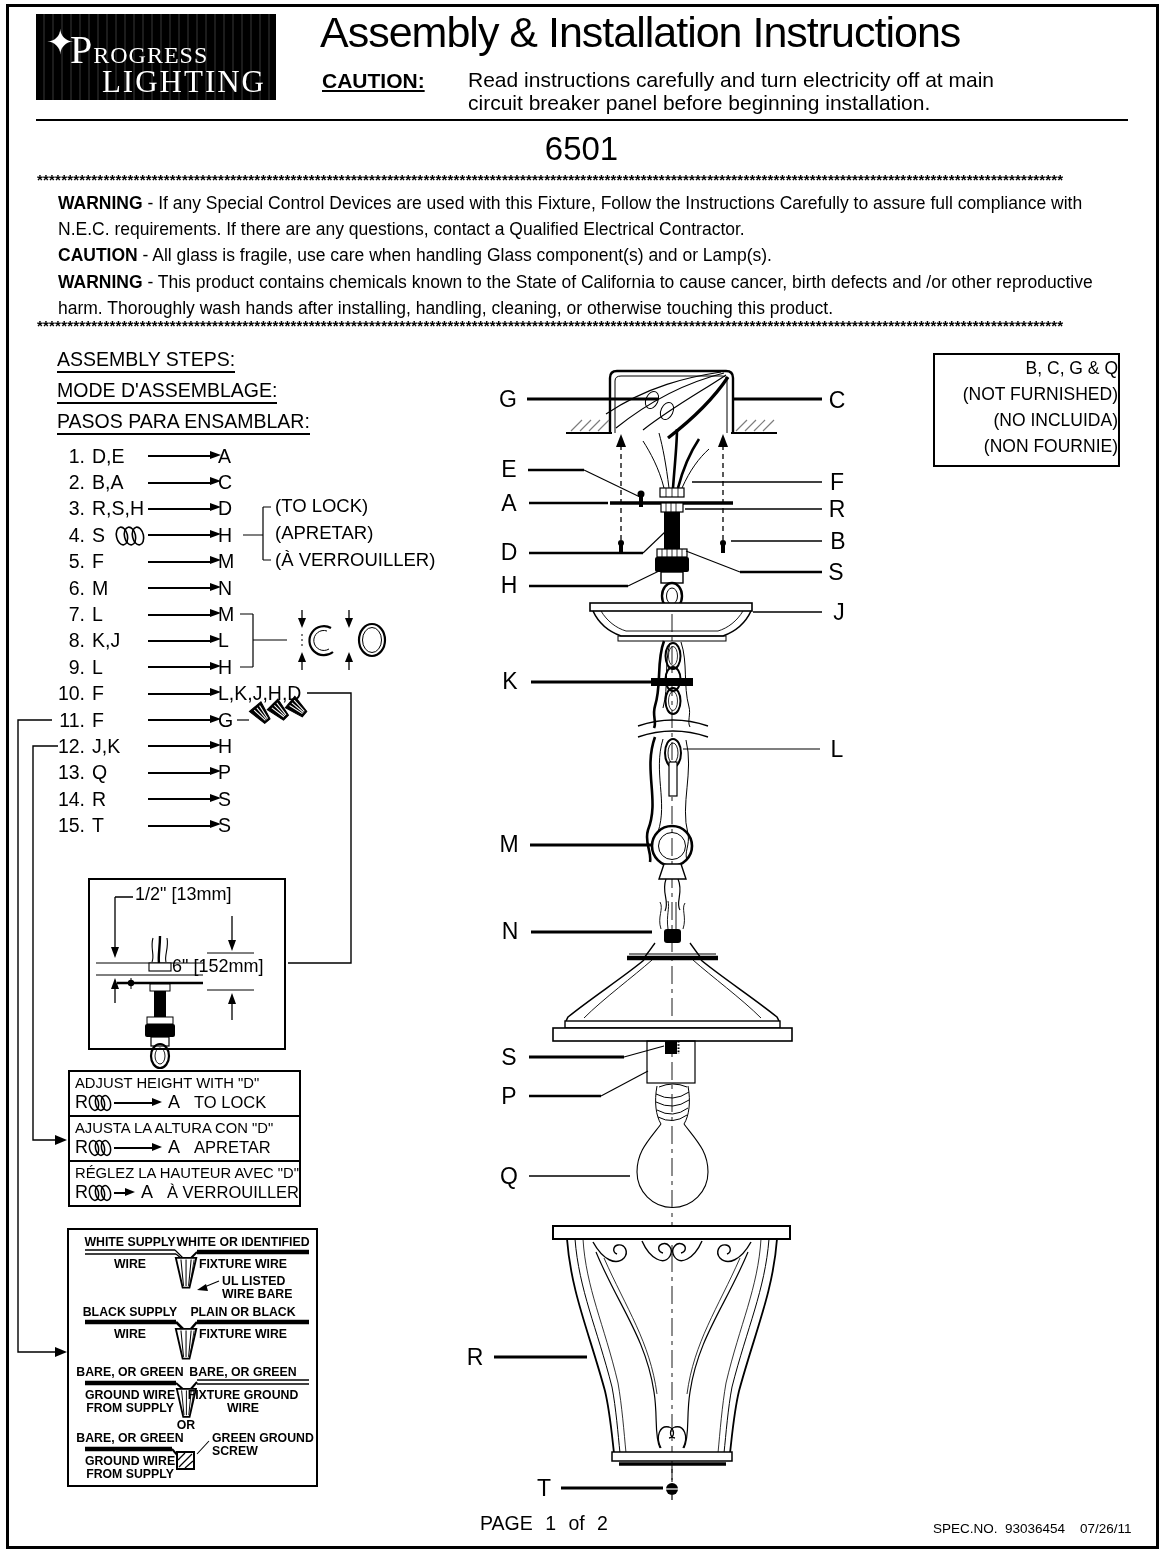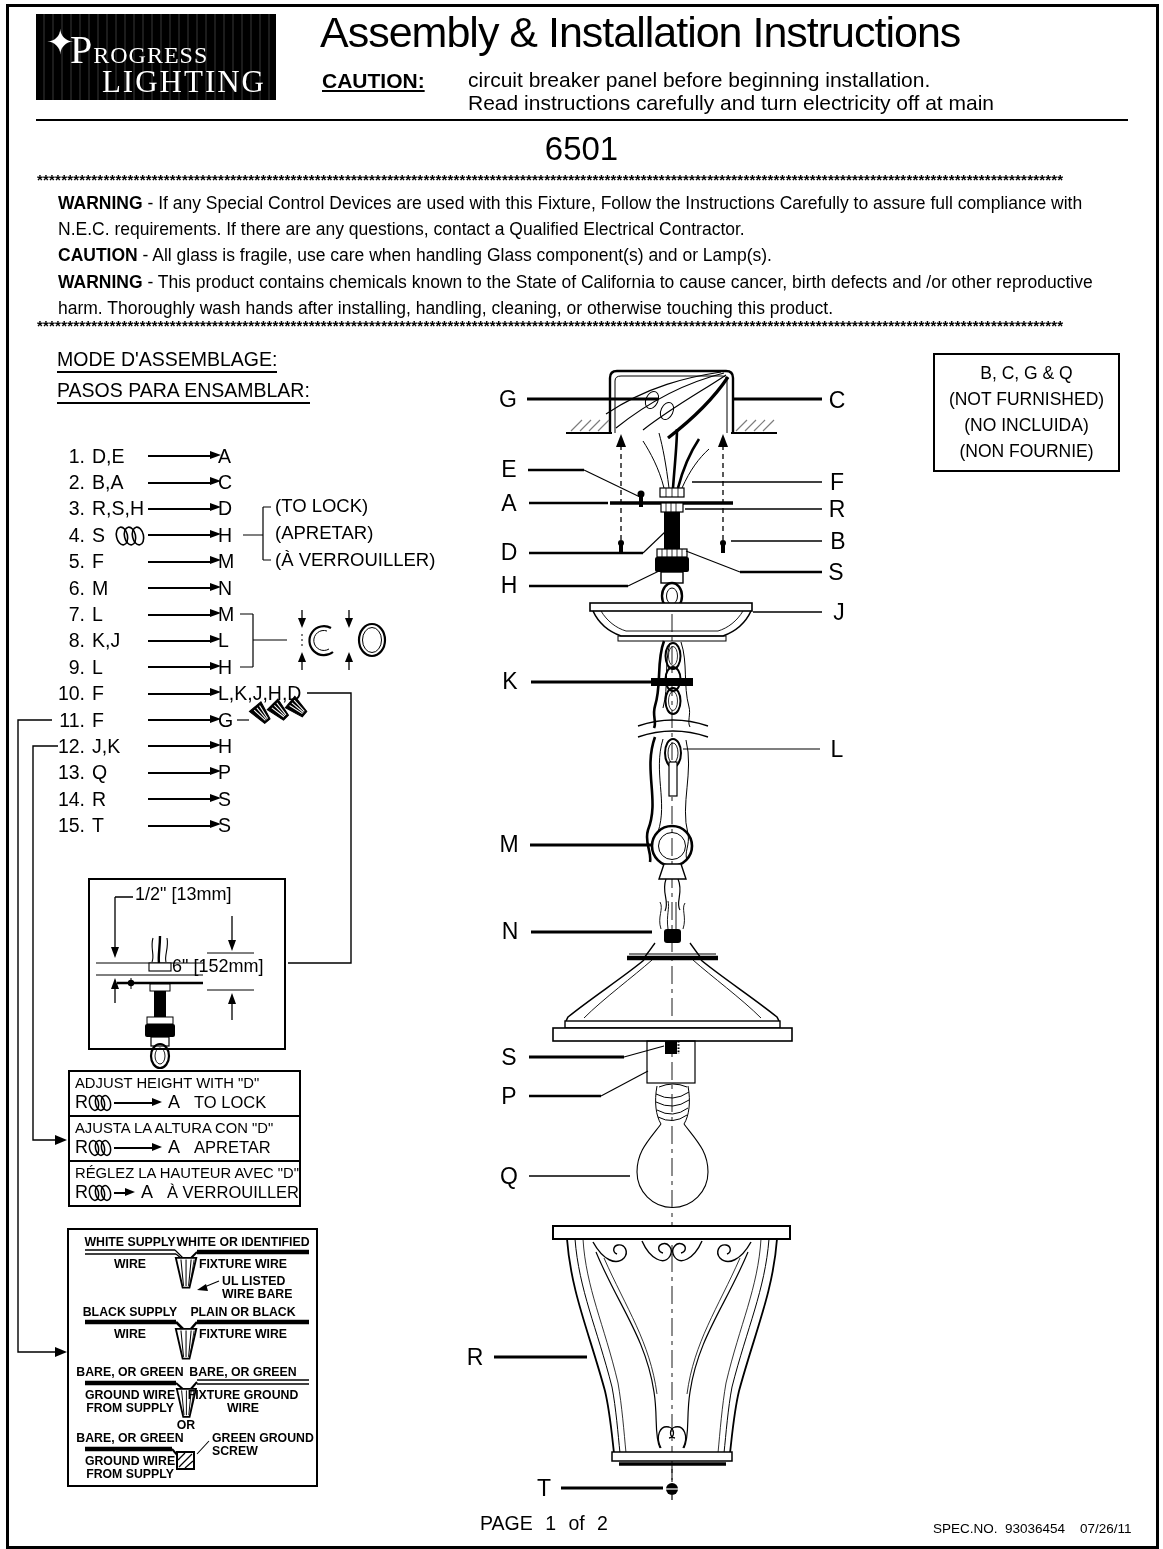--- a/index.html
+++ b/index.html
@@ -26,21 +26,21 @@
   .heads{left:57px;top:344px;font-size:19.5px;line-height:31px}
   .heads div span{border-bottom:2px solid #000;padding-bottom:1px}
   .steps{left:55px;top:443px;width:262px}
   .srow{display:flex;align-items:center;height:26.4px;font-size:19.5px}
   .sn{width:30px;text-align:right;margin-right:7px}
   .sf{width:56px}
   .sa{width:62px;height:2px;background:#000;position:relative;margin-right:8px}
   .sa::after{content:'';position:absolute;right:-11px;top:-4.5px;border-left:11px solid #000;border-top:4.5px solid transparent;border-bottom:4.5px solid transparent}
   .locknote{font-size:18.5px}
   
-  .nfbox{left:933px;top:353px;width:183px;height:110px;border:2px solid #000;text-align:center;font-size:17.5px;line-height:26px;padding-top:5px;z-index:2}
+  .nfbox{left:933px;top:353px;width:183px;height:110px;border:2px solid #000;text-align:right;font-size:17.5px;line-height:26px;z-index:2}
   .mbox{left:88px;top:878px;width:194px;height:168px;border:2px solid #000;z-index:0}
   .dim{font-size:18px;z-index:2}
   .abox{left:68px;width:229px;height:43px;border:2px solid #000;z-index:2;background:transparent}
   .abox .t{font-size:14.8px;margin:3px 0 0 5px;white-space:nowrap}
   .abox .r2{display:flex;align-items:center;margin:1px 0 0 5px;font-size:18px}
   .abox .aw{width:38px;height:2px;background:#000;position:relative;margin:0 2px 0 2px}
   .abox .aw::after{content:'';position:absolute;right:-10px;top:-4px;border-left:10px solid #000;border-top:4px solid transparent;border-bottom:4px solid transparent}
   .abox .sfx{margin-left:14px;font-size:16.5px;white-space:nowrap}
   .coilsvg{flex:0 0 auto}
   .wbox{left:67px;top:1228px;width:247px;height:255px;border:2px solid #000;z-index:0}
@@ -353,35 +353,36 @@
 </svg>
 
 <div class="abs logo">
   <span class="star">✦</span>
   <span class="b1">PROGRESS</span>
   <span class="b2">LIGHTING</span>
 </div>
 <div class="abs txt title">Assembly &amp; Installation Instructions</div>
 <div class="abs txt clabel">CAUTION:</div>
 <div class="abs txt ctext">
+  <div>Read instructions carefully and turn electricity off at main</div>
   <div>circuit breaker panel before beginning installation.</div>
-  <div>Read instructions carefully and turn electricity off at main</div>
 </div>
 <div class="abs hr1"></div>
 <div class="abs txt model">6501</div>
 <div class="abs txt sep" style="top:173px">**************************************************************************************************************************************************************************</div>
 <div class="abs txt sep" style="top:319px">**************************************************************************************************************************************************************************</div>
 
 <div class="abs txt warn">
   <p><b>WARNING</b><span> - If any Special Control Devices are used with this Fixture, Follow the Instructions Carefully to assure full compliance with N.E.C. requirements. If there are any questions, contact a Qualified Electrical Contractor.</span></p>
   <p><b>CAUTION</b><span> - All glass is fragile, use care when handling Glass component(s) and or Lamp(s).</span></p>
   <p><b>WARNING</b><span> - This product contains chemicals known to the State of California to cause cancer, birth defects and /or other reproductive harm.  Thoroughly wash hands after installing, handling, cleaning, or otherwise touching this product.</span></p>
 </div>
 
 <div class="abs txt heads">
+  <div><span>ASSEMBLY STEPS:</span></div>
   <div><span>MODE D'ASSEMBLAGE:</span></div>
   <div><span>PASOS PARA ENSAMBLAR:</span></div>
 </div>
 
 <div class="abs txt steps">
   <div class="srow">
       <span class="sn">1.</span>
       <span class="sf">D,E</span>
       <span class="sa"></span>
       <span class="st">A</span>

